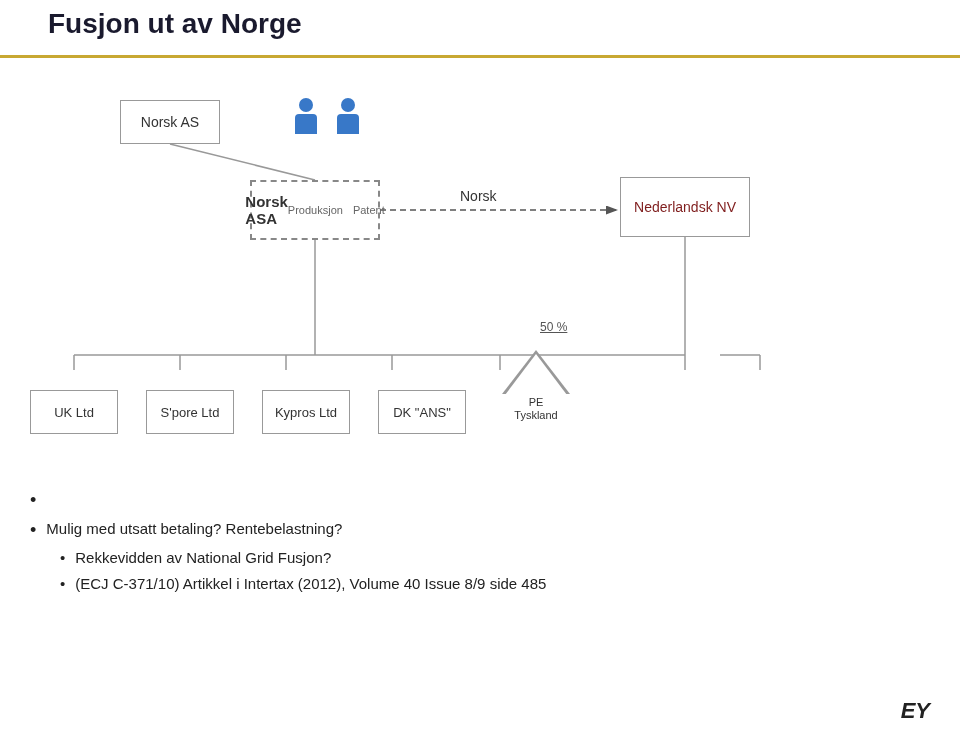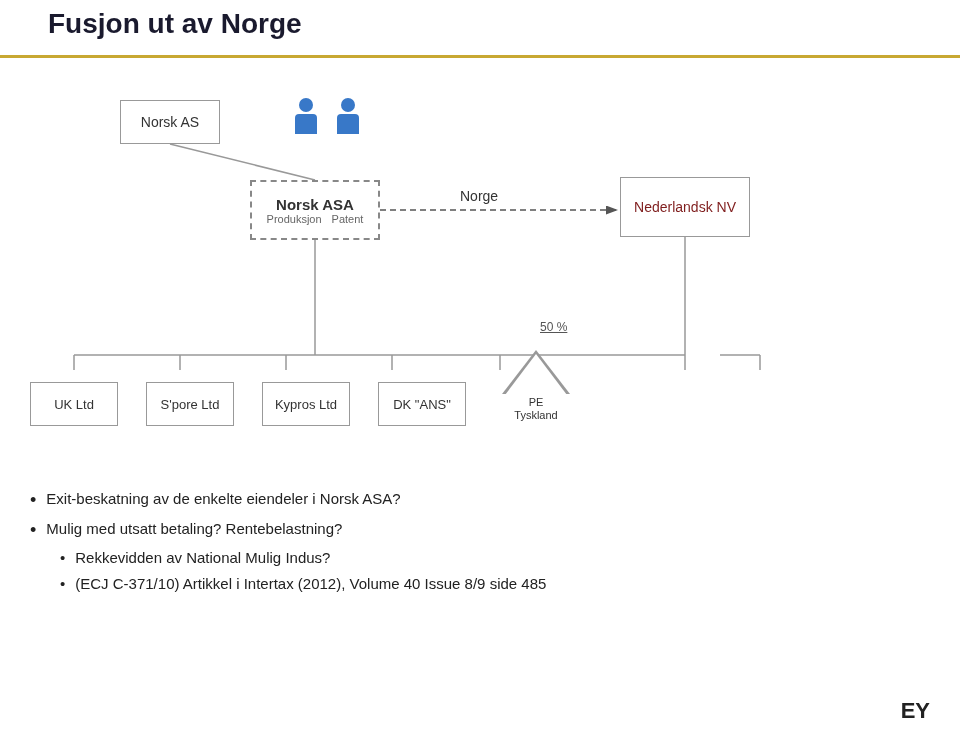--- a/index.html
+++ b/index.html
@@ -91,21 +91,21 @@
 
     
     .box-norsk-asa {
       position: absolute;
       top: 110px;
       left: 250px;
       width: 130px;
       height: 60px;
       border: 2px dashed #888;
       display: flex;
-      flex-direction: column;
+      flex-direction: row;
       align-items: center;
       justify-content: center;
       font-size: 14px;
       color: #333;
       background: #fff;
     }
 
     .box-norsk-asa .main-label {
       font-weight: bold;
       font-size: 15px;
@@ -199,21 +199,21 @@
       color: #333;
       background: #fff;
       text-align: center;
     }
 
     
     .pe-container {
       display: flex;
       flex-direction: column;
       align-items: center;
-      margin-bottom: 4px;
+      margin-bottom: 12px;
     }
 
     .triangle-up {
       width: 0;
       height: 0;
       border-left: 34px solid transparent;
       border-right: 34px solid transparent;
       border-bottom: 44px solid #999;
       position: relative;
     }
@@ -270,20 +270,21 @@
     }
 
     
     .ey-logo {
       position: absolute;
       bottom: 18px;
       right: 30px;
       font-size: 22px;
       font-weight: bold;
       color: #222;
+      font-style: italic;
     }
   </style>
 </head>
 <body>
 
 <div class="top-line"></div>
 
 <div class="page-title">Fusjon ut av Norge</div>
 
 <div class="diagram">
@@ -334,21 +335,21 @@
   </div>
 
   <div class="box-norsk-asa">
     <span class="main-label">Norsk ASA</span>
     <div class="sub-labels">
       <span>Produksjon</span>
       <span>Patent</span>
     </div>
   </div>
 
-  <div class="fusjon-label">Norge</div>
+  <div class="fusjon-label">Norsk</div>
 
   <div class="box-nederlandsk">
     <span>Nederlandsk NV</span>
   </div>
 
   <div class="fifty-pct">50 %</div>
 
   <div class="entity-row">
     <div class="entity-box">UK Ltd</div>
     <div class="entity-box">S'pore Ltd</div>
@@ -362,29 +363,28 @@
         <span>Tyskland</span>
       </div>
     </div>
   </div>
 
 </div>
 
 <div class="bullets-section">
   <div class="bullet-item">
     <span class="bullet-dot">•</span>
-    <span>Exit-beskatning av de enkelte eiendeler i Norsk ASA?</span>
   </div>
   <div class="bullet-item">
     <span class="bullet-dot">•</span>
     <span>Mulig med utsatt betaling? Rentebelastning?</span>
   </div>
   <div class="bullet-item sub-bullet">
     <span class="bullet-dot">•</span>
-    <span>Rekkevidden av National Mulig Indus?</span>
+    <span>Rekkevidden av National Grid Fusjon?</span>
   </div>
   <div class="bullet-item sub-bullet">
     <span class="bullet-dot">•</span>
     <span>(ECJ C-371/10) Artikkel i Intertax (2012), Volume 40 Issue 8/9 side 485</span>
   </div>
 </div>
 
 <div class="ey-logo">EY</div>
 
 </body></html>

